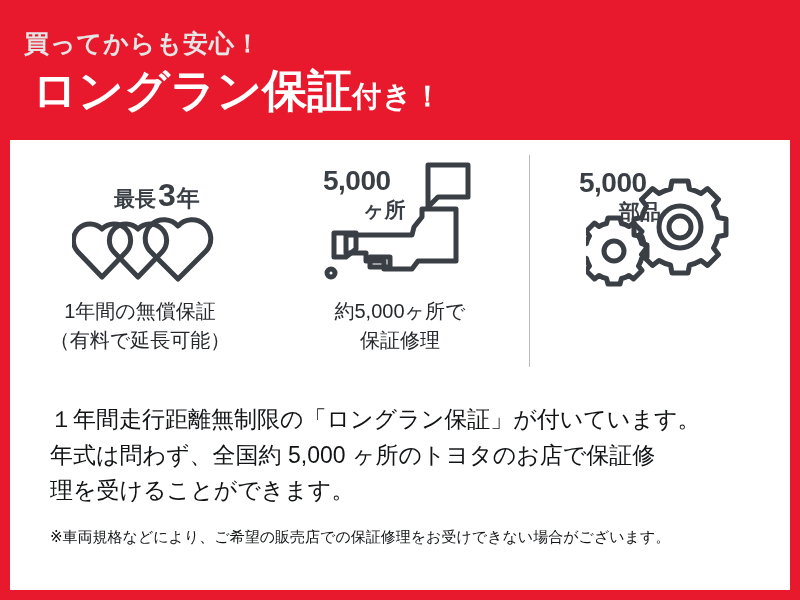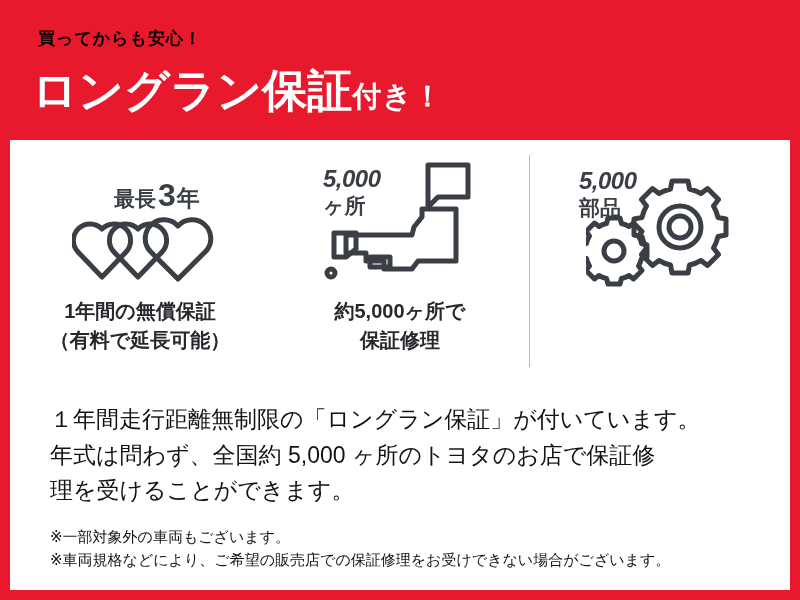--- a/index.html
+++ b/index.html
@@ -24,25 +24,25 @@
   .header-band {
     position: absolute;
     left: 0;
     top: 0;
     width: 800px;
     height: 140px;
     background: #e8192c;
   }
   .header-eyebrow {
     position: absolute;
-    left: 38px;
+    left: 24px;
     top: 27px;
-    font-size: 17px;
-    font-weight: bold;
-    color: #000000;
+    font-size: 25px;
+    font-weight: bold;
+    color: #e5e5e5;
     letter-spacing: 1px;
     white-space: nowrap;
   }
   .header-title-row {
     position: absolute;
     left: 32px;
     top: 68px;
     display: flex;
     align-items: baseline;
     white-space: nowrap;
@@ -104,28 +104,28 @@
 
   
   .stat-stack {
     position: absolute;
     color: #3a3f45;
     font-weight: bold;
     line-height: 1;
     text-align: left;
   }
   .stat-big {
-    font-size: 24px;
+    font-size: 28px;
     letter-spacing: -0.5px;
-    font-style: italic;
   }
   .stat-unit {
     font-size: 21px;
     letter-spacing: 0px;
     margin-top: 4px;
+    margin-left: 40px;
   }
 
   
   .stat-inline {
     position: absolute;
     color: #3a3f45;
     font-weight: bold;
     line-height: 1;
     white-space: nowrap;
     display: flex;
@@ -136,21 +136,21 @@
   .stat-inline .med { font-size: 23px; margin-left: 1px; }
 
   .feature-caption {
     position: absolute;
     left: 0;
     top: 150px;
     width: 100%;
     text-align: center;
     color: #26282c;
     font-size: 20px;
-    font-weight: bold;
+    font-weight: normal;
     line-height: 1.45;
   }
   .feature-caption .cap-line { display: block; white-space: nowrap; }
 
   
   .body-copy {
     position: absolute;
     left: 40px;
     top: 262px;
     width: 710px;
@@ -273,18 +273,17 @@
       </div>
     </div>
 
     <div class="body-copy">
       <span class="body-line">１年間走行距離無制限の「ロングラン保証」が付いています。</span>
       <span class="body-line">年式は問わず、全国約 5,000 ヶ所のトヨタのお店で保証修</span>
       <span class="body-line">理を受けることができます。</span>
     </div>
 
     <div class="footnotes">
-      <span class="note-line">※一部対象外の車両もございます。</span>
       <span class="note-line">※車両規格などにより、ご希望の販売店での保証修理をお受けできない場合がございます。</span>
     </div>
 
   </div>
 </div>
 
 </body></html>

